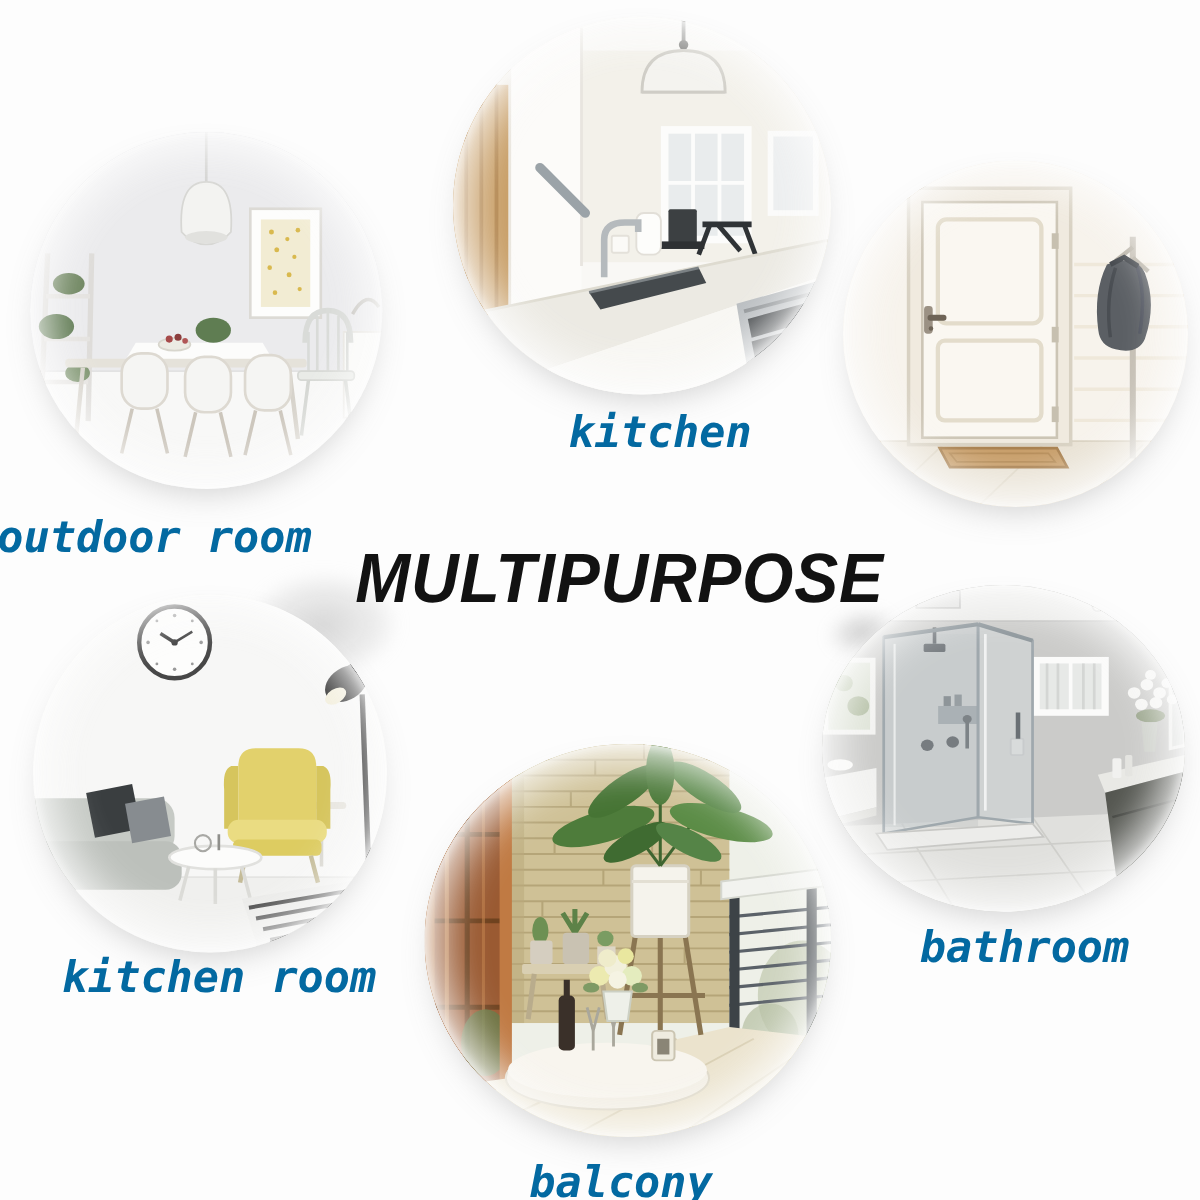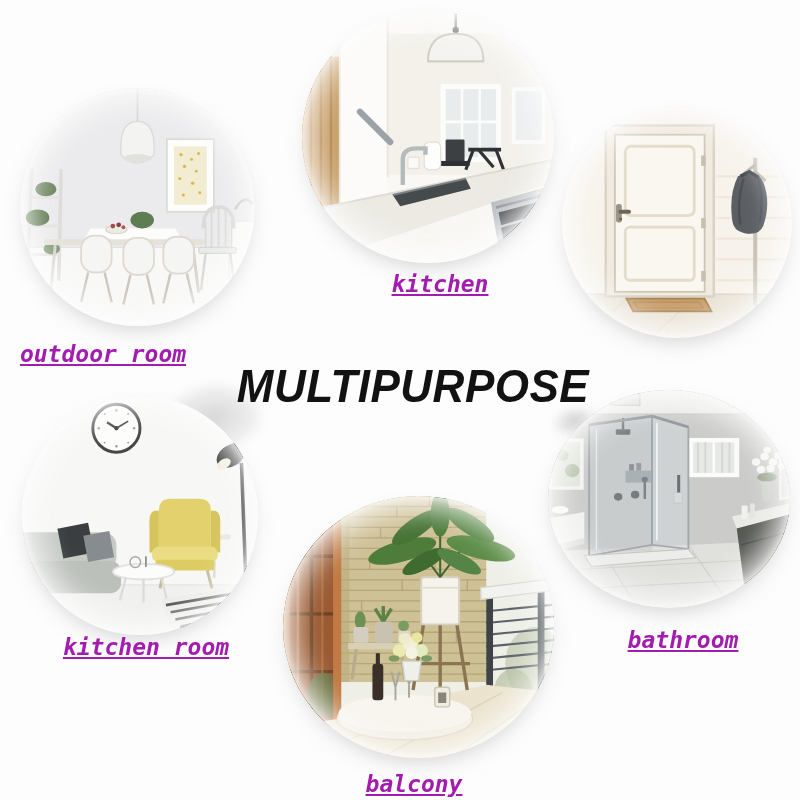--- a/index.html
+++ b/index.html
@@ -26,27 +26,27 @@
   }
   .photo--dining   { left:20px;  top:88px;  width:235px; height:238px; }
   .photo--kitchen  { left:302px; top:11px;  width:252px; height:252px; }
   .photo--door     { left:562px; top:107px; width:230px; height:231px; }
   .photo--reading  { left:22px;  top:396px; width:236px; height:239px; }
   .photo--bathroom { left:548px; top:390px; width:242px; height:218px; }
   .photo--balcony  { left:283px; top:496px; width:271px; height:262px; }
   .room-label {
     position:absolute; transform:translateX(-50%); white-space:nowrap;
     font-family:"DejaVu Sans Mono", monospace; font-style:italic; font-weight:bold;
-    font-size:23px; color:#a21caf;text-decoration:underline;
+    font-size:29px; color:#0369a1;
   }
   .label--dining   { left:103px; top:341px; }
   .label--kitchen  { left:440px; top:271px; }
   .label--door     { left:684px; top:341px; }
   .label--reading  { left:146px; top:634px; }
-  .label--bathroom { left:683px; top:627px; }
+  .label--bathroom { left:683px; top:614px; }
   .label--balcony  { left:414px; top:771px; }
   .main-title {
     position:absolute; left:413px; top:360px; margin:0;
     transform:translateX(-50%) scaleY(1.06); transform-origin:top center;
     font-family:"Liberation Sans", sans-serif; font-weight:bold; font-style:italic;
     font-size:44px; letter-spacing:0.5px; color:#121212; white-space:nowrap;
   }
 </style>
 </head>
 <body>

